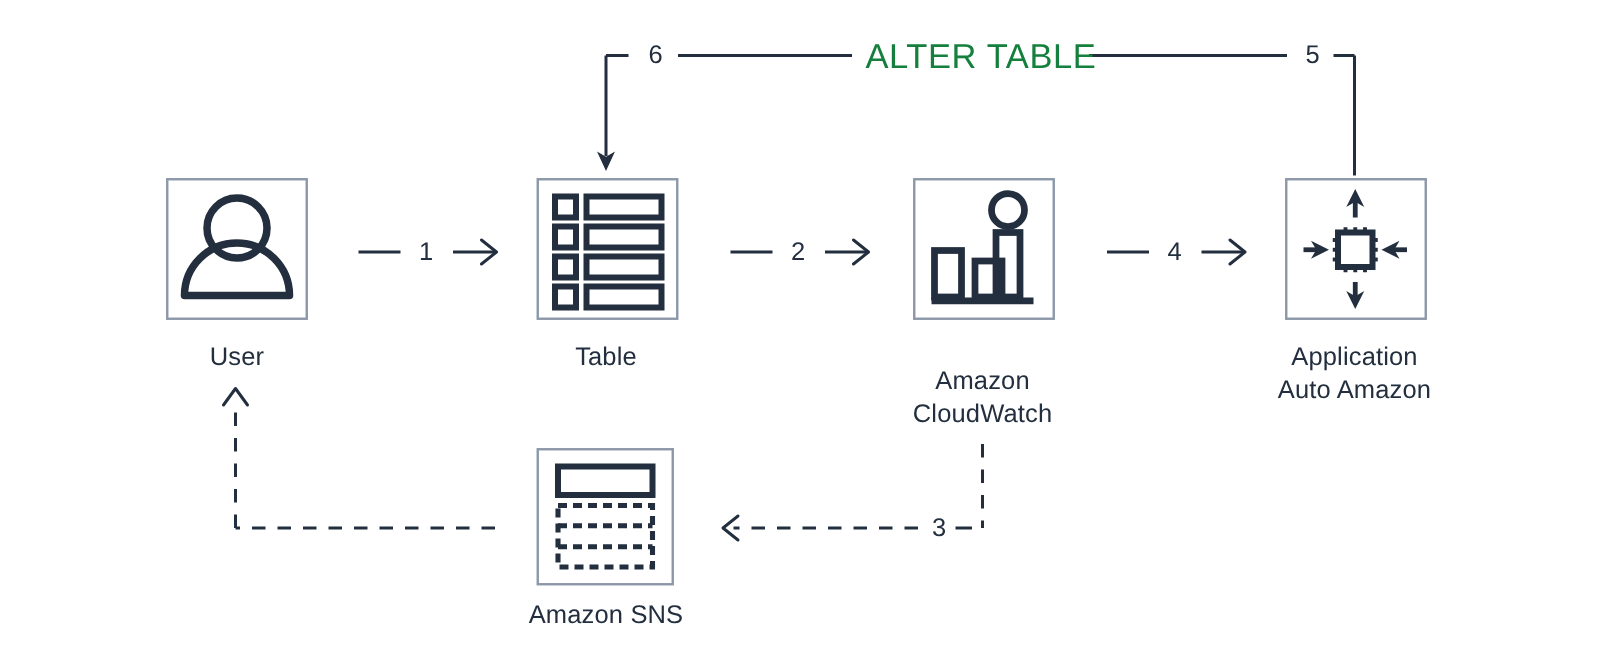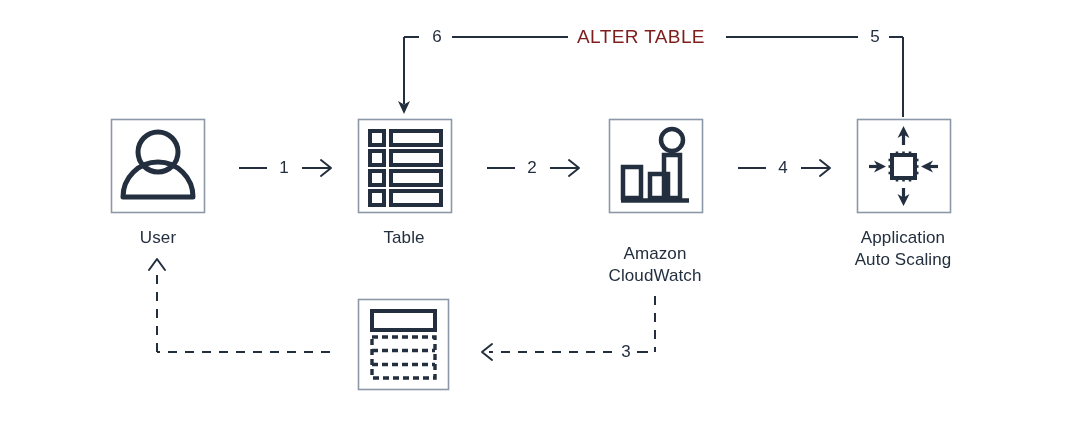--- a/index.html
+++ b/index.html
@@ -40,23 +40,23 @@
   .edge-label {
     position: absolute;
     font-size: 17px;
     line-height: 20px;
     color: #232f3e;
     font-family: "Liberation Sans", "DejaVu Sans", sans-serif;
     white-space: pre;
   }
   .alter-label {
     position: absolute;
-    font-size: 19px;
+    font-size: 23px;
     line-height: 22px;
-    color: #7f1d1d;
+    color: #15803d;
     letter-spacing: 0.4px;
     font-family: "Liberation Sans", "DejaVu Sans", sans-serif;
     white-space: pre;
   }
 </style>
 </head>
 <body>
 
 <div id="diagram-root">
 
@@ -201,15 +201,16 @@
   <div class="edge-label" style="left:274px; top:158px; width:20px; text-align:center;">1</div>
   <div class="edge-label" style="left:522px; top:158px; width:20px; text-align:center;">2</div>
   <div class="edge-label" style="left:773px; top:158px; width:20px; text-align:center;">4</div>
   <div class="edge-label" style="left:616px; top:342px; width:20px; text-align:center;">3</div>
 
   <div class="node-label" style="left:324px; top:227px; width:160px;">Table</div>
   <div class="node-label" style="left:78px; top:227px; width:160px;">User</div>
   <div class="node-label" style="left:565px; top:243px; width:180px;">Amazon
 CloudWatch</div>
   <div class="node-label" style="left:808px; top:227px; width:190px;">Application
-Auto Scaling</div>
+Auto Amazon</div>
+  <div class="node-label" style="left:319px; top:399px; width:170px;">Amazon SNS</div>
 
 </div>
 
 </body></html>

